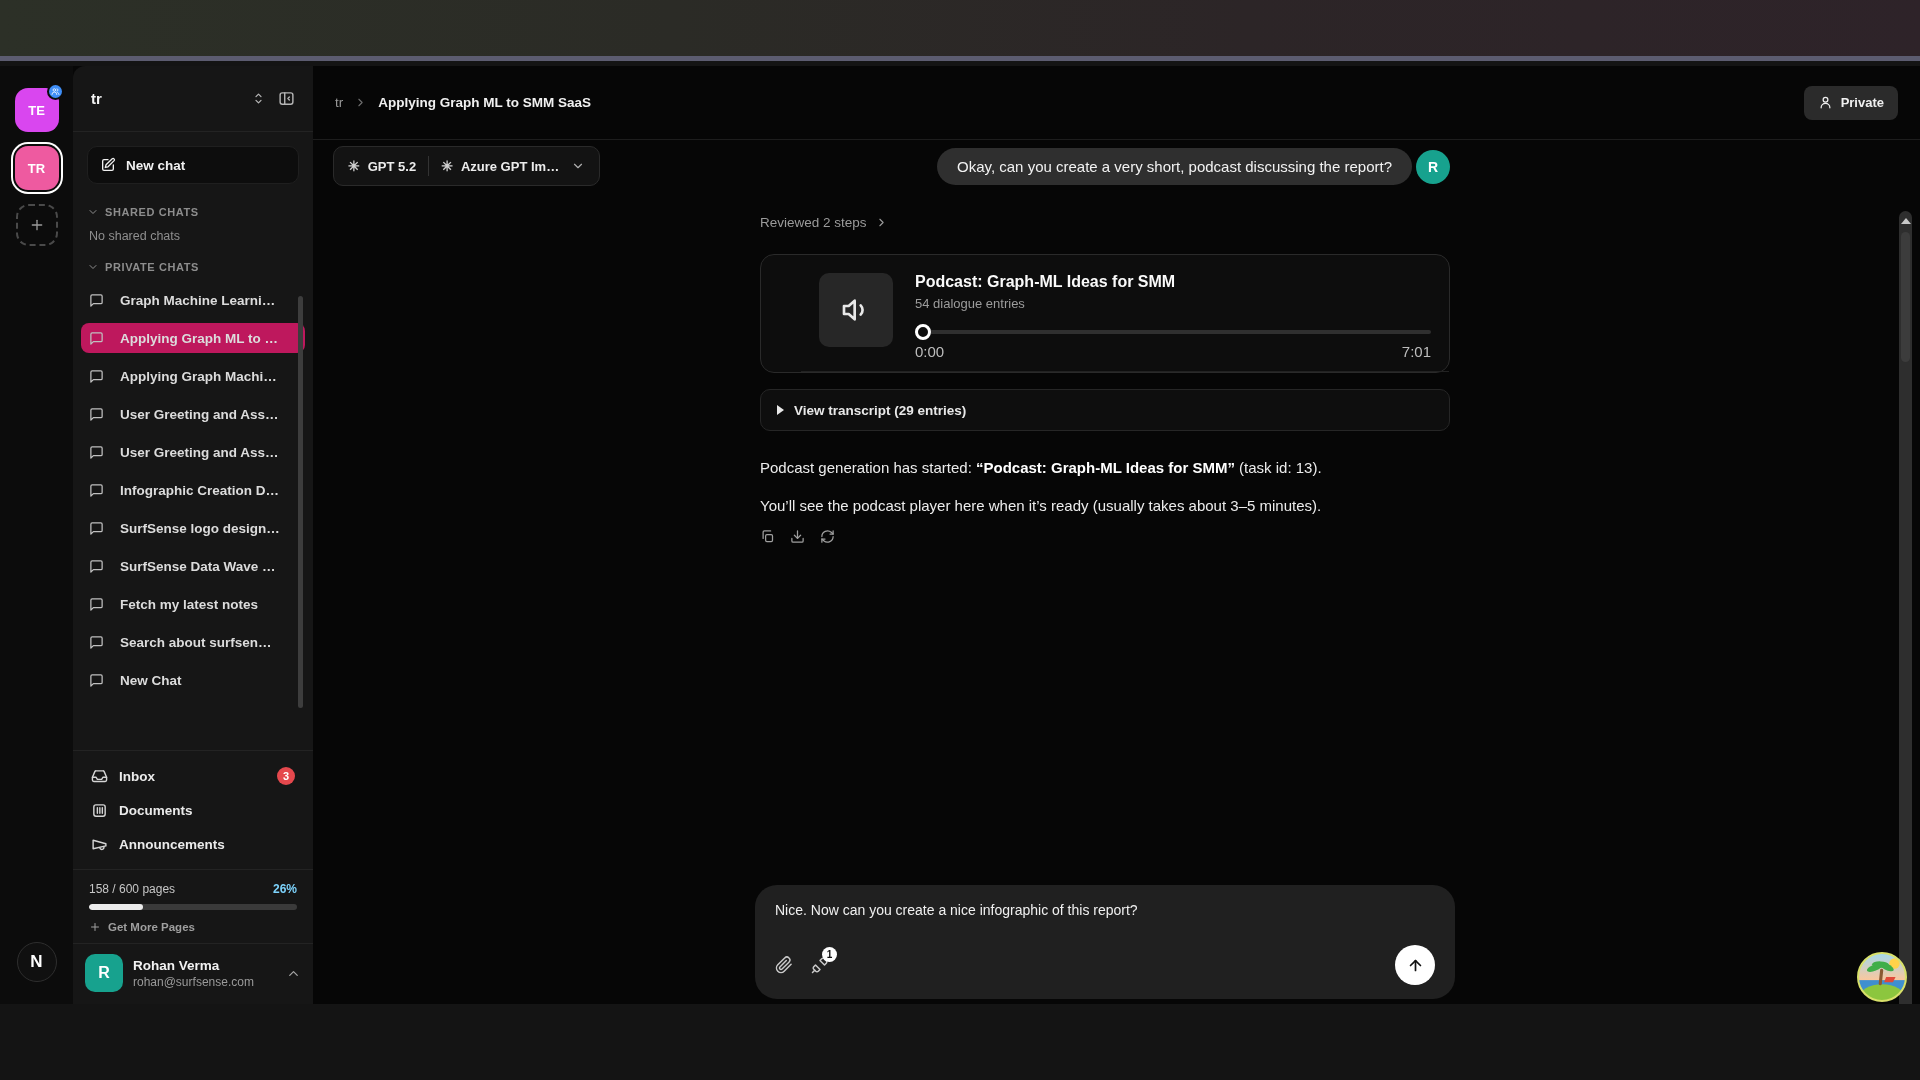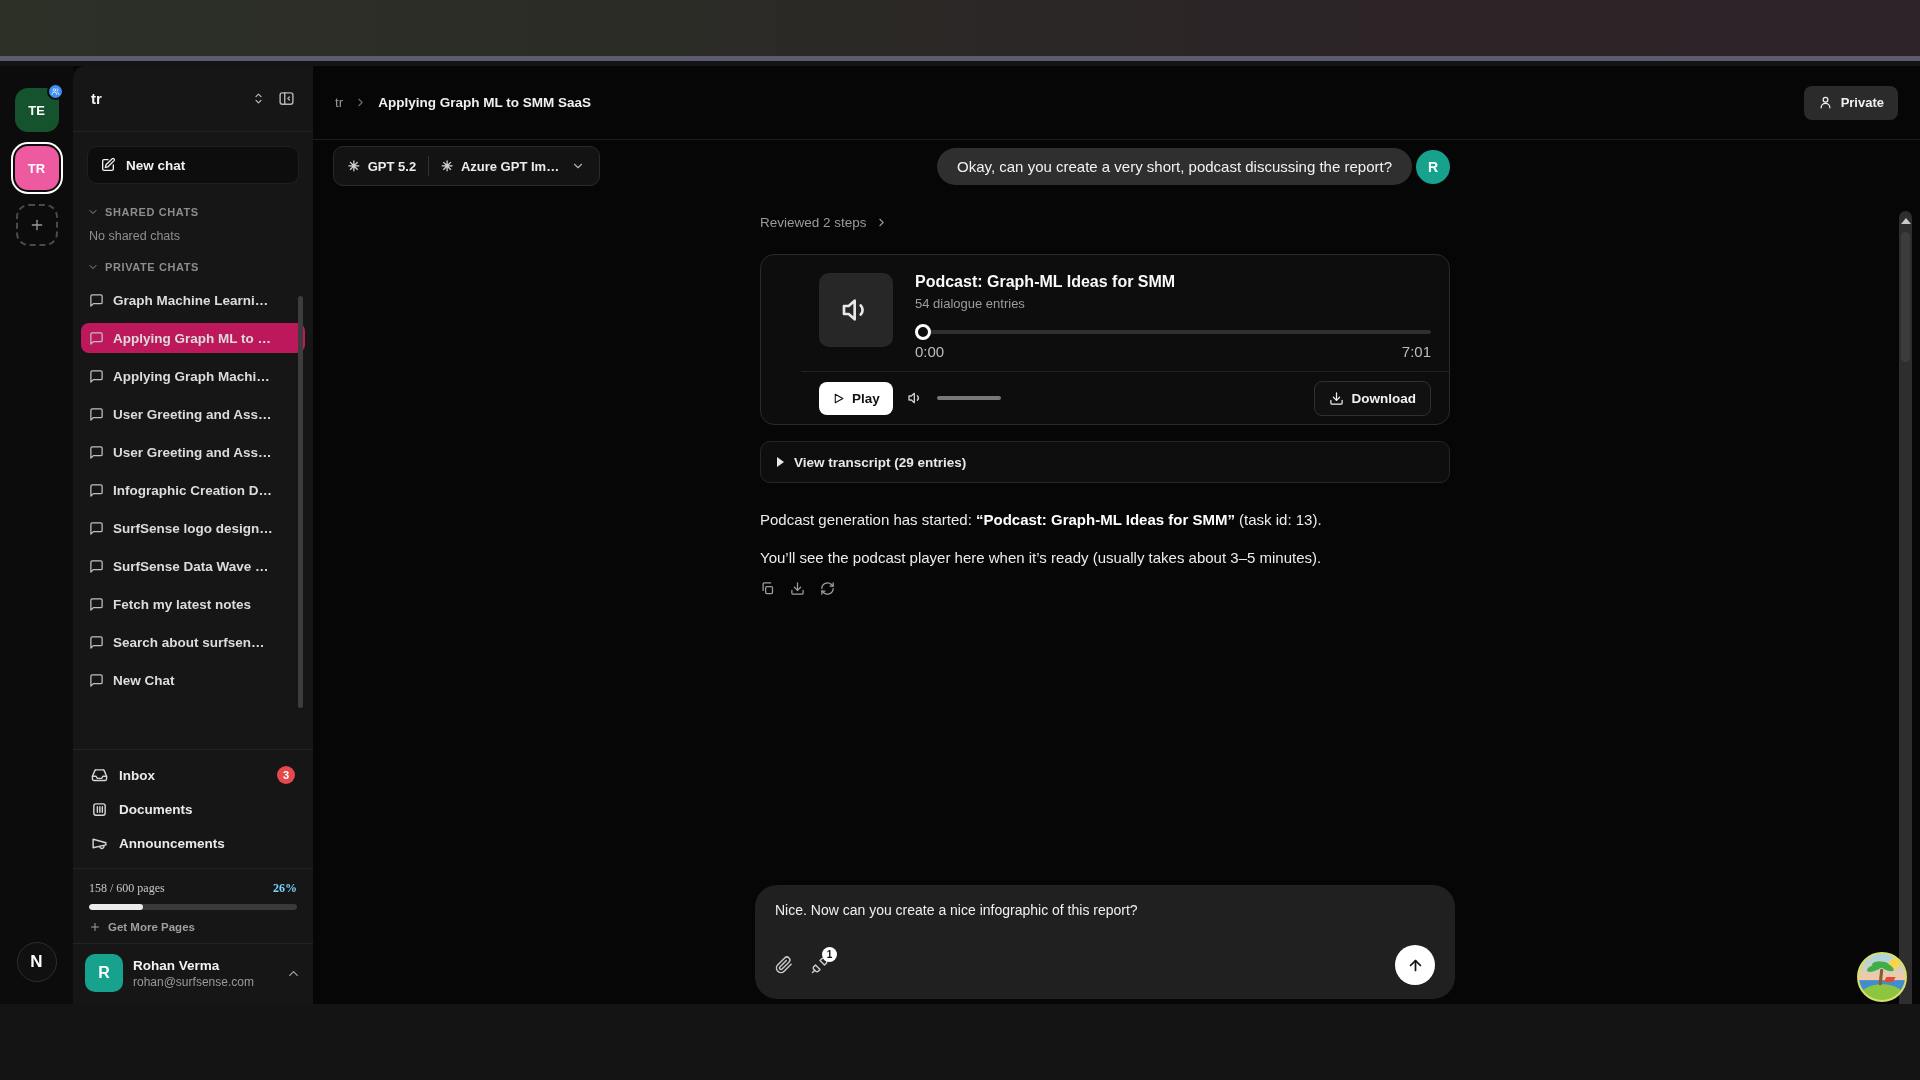--- a/index.html
+++ b/index.html
@@ -12,21 +12,21 @@
     background:linear-gradient(90deg,#2c3027 0%,#2b2b26 35%,#2c2527 65%,#2e2329 100%);
     border-bottom:5px solid #5c5c70; }
 
   
   .app { position:absolute; top:66px; left:0; width:1920px; height:938px; display:flex; background:#070707; }
 
   
   .rail { width:73px; background:#0c0c0c; display:flex; flex-direction:column; align-items:center; padding-top:22px; gap:14px; flex:none; }
   .rail-avatar { position:relative; width:44px; height:44px; border-radius:13px; display:flex; align-items:center; justify-content:center;
     color:#fff; font-size:13px; font-weight:700; cursor:pointer; }
-  .rail-avatar.te { background:#14532d; }
+  .rail-avatar.te { background:#d946ef; }
   .rail-avatar.tr { background:#ee5aa0; box-shadow:0 0 0 2px #0c0c0c, 0 0 0 4px #ffffff; }
   .rail-badge { position:absolute; top:-5px; right:-5px; width:17px; height:17px; border-radius:50%;
     background:#3e8ef7; border:2px solid #0c0c0c; display:flex; align-items:center; justify-content:center; color:#fff; }
   .rail-add { width:42px; height:42px; border-radius:13px; background:transparent; border:2px dashed #4a4a4a; color:#9a9a9a;
     display:flex; align-items:center; justify-content:center; cursor:pointer; }
   .rail-logo { margin-top:auto; margin-bottom:22px; width:40px; height:40px; border-radius:50%;
     background:#101010; border:1px solid #2e2e2e; color:#fff; font-size:17px; font-weight:600;
     display:flex; align-items:center; justify-content:center; }
 
   
@@ -36,31 +36,31 @@
   .sb-hicon { color:#b5b5b5; cursor:pointer; }
   .new-chat { margin:14px 14px 4px; height:38px; flex:none; background:#0d0d0d; border:1px solid #1f1f1f; border-radius:10px;
     display:flex; align-items:center; gap:10px; padding:0 12px; color:#f0f0f0; font-size:13.5px; font-weight:600; cursor:pointer; }
   .section-head { display:flex; align-items:center; gap:6px; margin:18px 14px 0; color:#8d8d8d; font-size:11px; font-weight:700;
     letter-spacing:.6px; cursor:pointer; }
   .sb-empty { margin:11px 16px 0; font-size:12.5px; color:#8f8f8f; }
   .chat-list { margin:12px 8px 0; display:flex; flex-direction:column; gap:8px; }
   .chat-item { height:30px; flex:none; padding:0 8px; border-radius:8px; display:flex; align-items:center; gap:9px;
     color:#dcdcdc; font-size:13.5px; font-weight:600; white-space:nowrap; overflow:hidden; cursor:pointer; }
   .chat-item .ci { color:#c0c0c0; flex:none; }
-  .chat-item span { overflow:hidden; text-overflow:ellipsis; }
+  .chat-item span { overflow:hidden; text-overflow:ellipsis;margin-left:7px; }
   .chat-item.active { background:#be185d; }
   .sb-scrollbar { position:absolute; right:10px; top:230px; width:5px; height:412px; background:#3d3d3d; border-radius:3px; }
   .sb-bottom { margin-top:auto; }
   .sb-nav { padding:8px 14px; border-top:1px solid #232323; }
   .nav-item { height:34px; display:flex; align-items:center; gap:11px; padding:0 4px; color:#eaeaea; font-size:13.5px; font-weight:600; cursor:pointer; }
   .nav-item .ni { color:#d5d5d5; }
   .nav-badge { margin-left:auto; width:18px; height:18px; border-radius:50%; background:#e5484d; color:#fff; font-size:11px; font-weight:700;
     display:flex; align-items:center; justify-content:center; }
   .usage { border-top:1px solid #232323; padding:12px 16px 10px; }
-  .usage-row { display:flex; justify-content:space-between; align-items:center;font-family:Liberation Serif, serif; }
+  .usage-row { display:flex; justify-content:space-between; align-items:center; }
   .usage-pages { font-size:12px; color:#c7c7c7; }
   .usage-pct { font-size:12px; font-weight:700; color:#7dd3fc; }
   .usage-bar { margin-top:8px; height:6px; border-radius:3px; background:#3a3a3a; overflow:hidden; }
   .usage-fill { height:100%; background:#ececec; border-radius:3px; }
   .get-more { margin-top:11px; display:flex; align-items:center; gap:7px; color:#9f9f9f; font-size:11.5px; font-weight:600; cursor:pointer; }
   .profile { border-top:1px solid #232323; padding:10px 12px 12px; display:flex; align-items:center; gap:10px; cursor:pointer; }
   .p-avatar { width:38px; height:38px; border-radius:10px; background:#17a28e; color:#fff; font-size:16px; font-weight:700;
     display:flex; align-items:center; justify-content:center; flex:none; }
   .p-name { font-size:13.5px; font-weight:700; color:#f2f2f2; }
   .p-email { font-size:12px; color:#9a9a9a; margin-top:2px; }
@@ -402,43 +402,20 @@
                 <div class="pod-track"></div>
                 <div class="pod-thumb"></div>
               </div>
               <div class="pod-times">
                 <span>0:00</span>
                 <span>7:01</span>
               </div>
             </div>
           </div>
           <div class="pod-div"></div>
-          <div class="pod-bottom">
-            <button class="play-btn">
-              <svg class="ic" width="13" height="13" viewBox="0 0 24 24">
-                  <polygon points="6 4 20 12 6 20 6 4"></polygon>
-                </svg>
-              <span>Play</span>
-            </button>
-            <span class="vol-icon">
-              <svg class="ic" width="16" height="16" viewBox="0 0 24 24">
-                  <path d="M11 5L6.5 9H3v6h3.5L11 19V5z"></path>
-                  <path d="M15.5 8.5a5 5 0 0 1 0 7"></path>
-                </svg>
-            </span>
-            <div class="vol-bar"></div>
-            <button class="dl-btn">
-              <svg class="ic" width="15" height="15" viewBox="0 0 24 24">
-                  <path d="M21 15v4a2 2 0 0 1-2 2H5a2 2 0 0 1-2-2v-4"></path>
-                  <polyline points="7 10 12 15 17 10"></polyline>
-                  <line x1="12" y1="3" x2="12" y2="15"></line>
-                </svg>
-              <span>Download</span>
-            </button>
-          </div>
         </div>
 
         <div class="transcript">
           <span class="tri-right"></span>
           <span>View transcript (29 entries)</span>
         </div>
 
         <p class="msg-p"><span>Podcast generation has started: </span><b>“Podcast: Graph-ML Ideas for SMM”</b><span> (task id: 13).</span></p>
         <p class="msg-p">You’ll see the podcast player here when it’s ready (usually takes about 3–5 minutes).</p>
 

